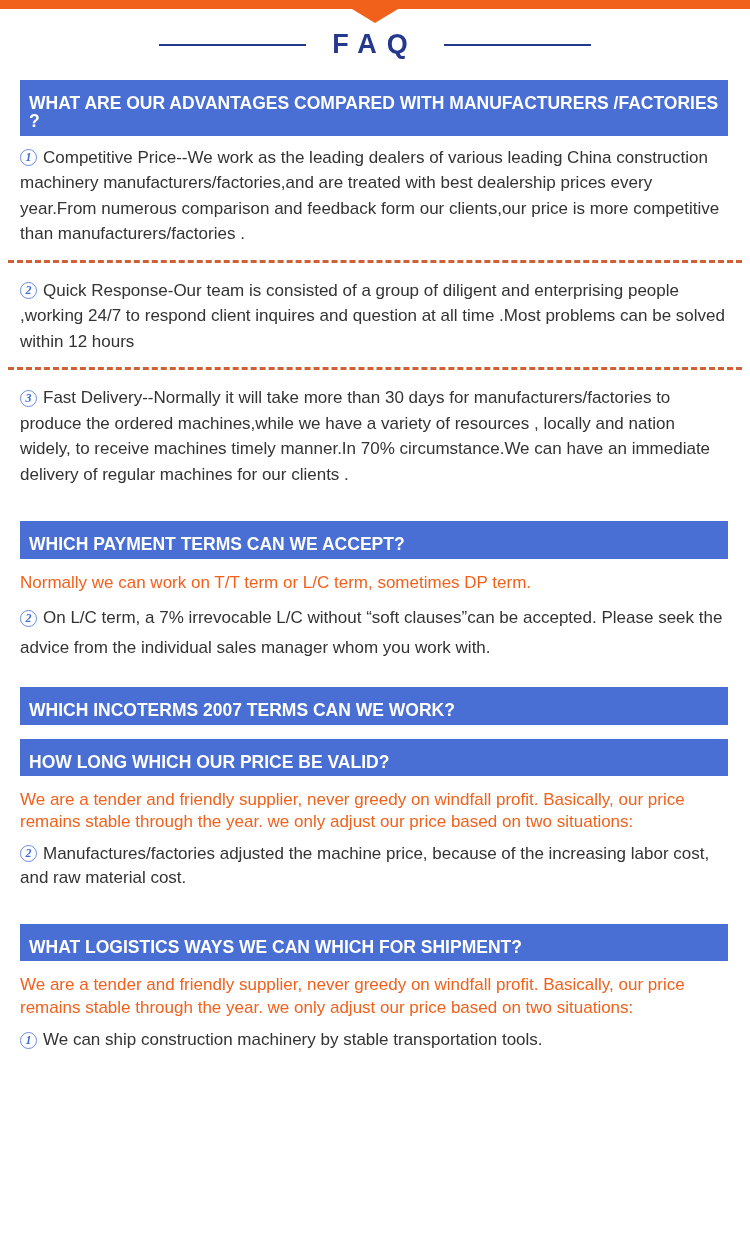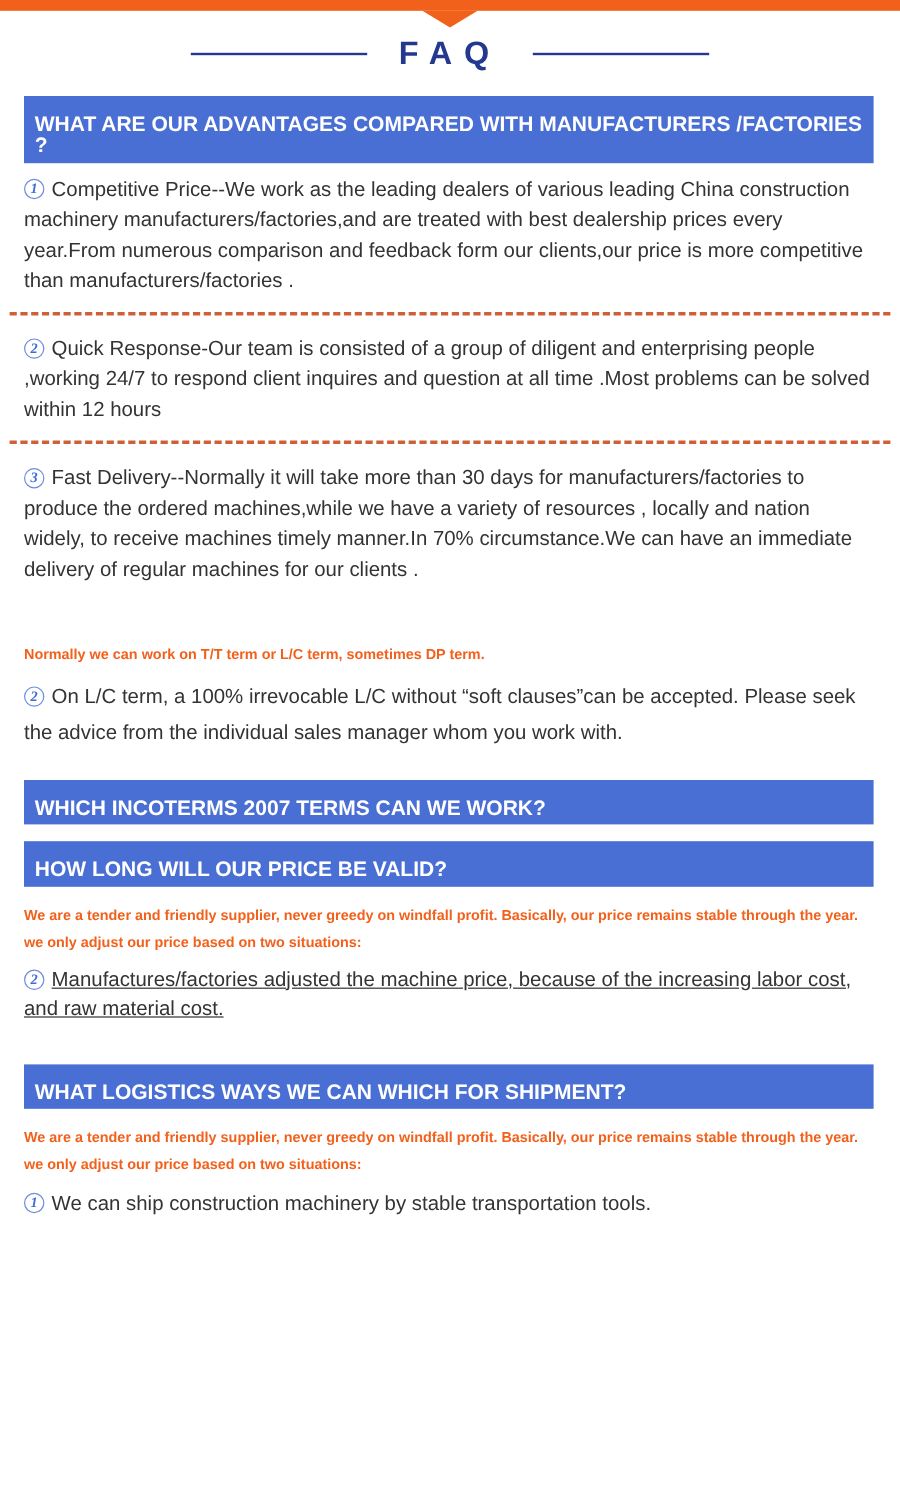--- a/index.html
+++ b/index.html
@@ -42,22 +42,22 @@
     line-height:1.05;
   }
 
   .para{margin:9px 20px 10px 20px;font-size:17px;}
   .lh25{line-height:25.5px;}
   .lh30{line-height:30px;}
   .lh24{line-height:24px;}
 
   .intro{
     margin:13px 20px 8px 20px;
-    color:#f2611c;font-weight:bold;
-    font-size:12px;line-height:22.5px;
+    color:#f2611c;font-weight:normal;
+    font-size:17px;line-height:22.5px;
   }
 
   
   .cnum{
     display:inline-block;
     width:15px;height:15px;line-height:14px;
     border:1.5px solid #6c8ce0;border-radius:50%;
     color:#3f6cd6;text-align:center;
     font-family:"Liberation Serif", serif;
     font-style:italic;font-weight:bold;font-size:12px;
@@ -99,38 +99,39 @@
     </p>
     <div class="divider"></div>
     <p class="para lh25">
       <span class="cnum">3</span><span>Fast Delivery--Normally it will take more than 30 days for manufacturers/factories to produce the ordered machines,while we have a variety of resources , locally and nation widely, to receive machines timely manner.In 70% circumstance.We can have an immediate delivery of regular machines for our clients .</span>
     </p>
   </section>
 
   <div class="gap-md"></div>
 
   <section>
+    <h2 class="bar">WHICH PAYMENT TERMS CAN WE ACCEPT?</h2>
     <p class="intro">Normally we can work on T/T term or L/C term, sometimes DP term.</p>
     <p class="para lh30">
-      <span class="cnum">2</span><span>On L/C term, a 100% irrevocable L/C without “soft clauses”can be accepted. Please seek the advice from the individual sales manager whom you work with.</span>
+      <span class="cnum">2</span><span>On L/C term, a 7% irrevocable L/C without “soft clauses”can be accepted. Please seek the advice from the individual sales manager whom you work with.</span>
     </p>
   </section>
 
   <div class="gap-sm"></div>
 
   <section>
     <h2 class="bar">WHICH INCOTERMS 2007 TERMS CAN WE WORK?</h2>
   </section>
 
   <div class="gap-sm"></div>
 
   <section>
-    <h2 class="bar">HOW LONG WILL OUR PRICE BE VALID?</h2>
+    <h2 class="bar">HOW LONG WHICH OUR PRICE BE VALID?</h2>
     <p class="intro">We are a tender and friendly supplier, never greedy on windfall profit. Basically, our price remains stable through the year. we only adjust our price based on two situations:</p>
-    <p class="para lh24" style="margin-top:0;text-decoration:underline;">
+    <p class="para lh24" style="margin-top:0;">
       <span class="cnum">2</span><span>Manufactures/factories adjusted the machine price, because of the increasing labor cost, and raw material cost.</span>
     </p>
   </section>
 
   <div class="gap-md"></div>
 
   <section>
     <h2 class="bar">WHAT LOGISTICS WAYS WE CAN WHICH FOR SHIPMENT?</h2>
     <p class="intro">We are a tender and friendly supplier, never greedy on windfall profit. Basically, our price remains stable through the year. we only adjust our price based on two situations:</p>
     <p class="para lh24">

